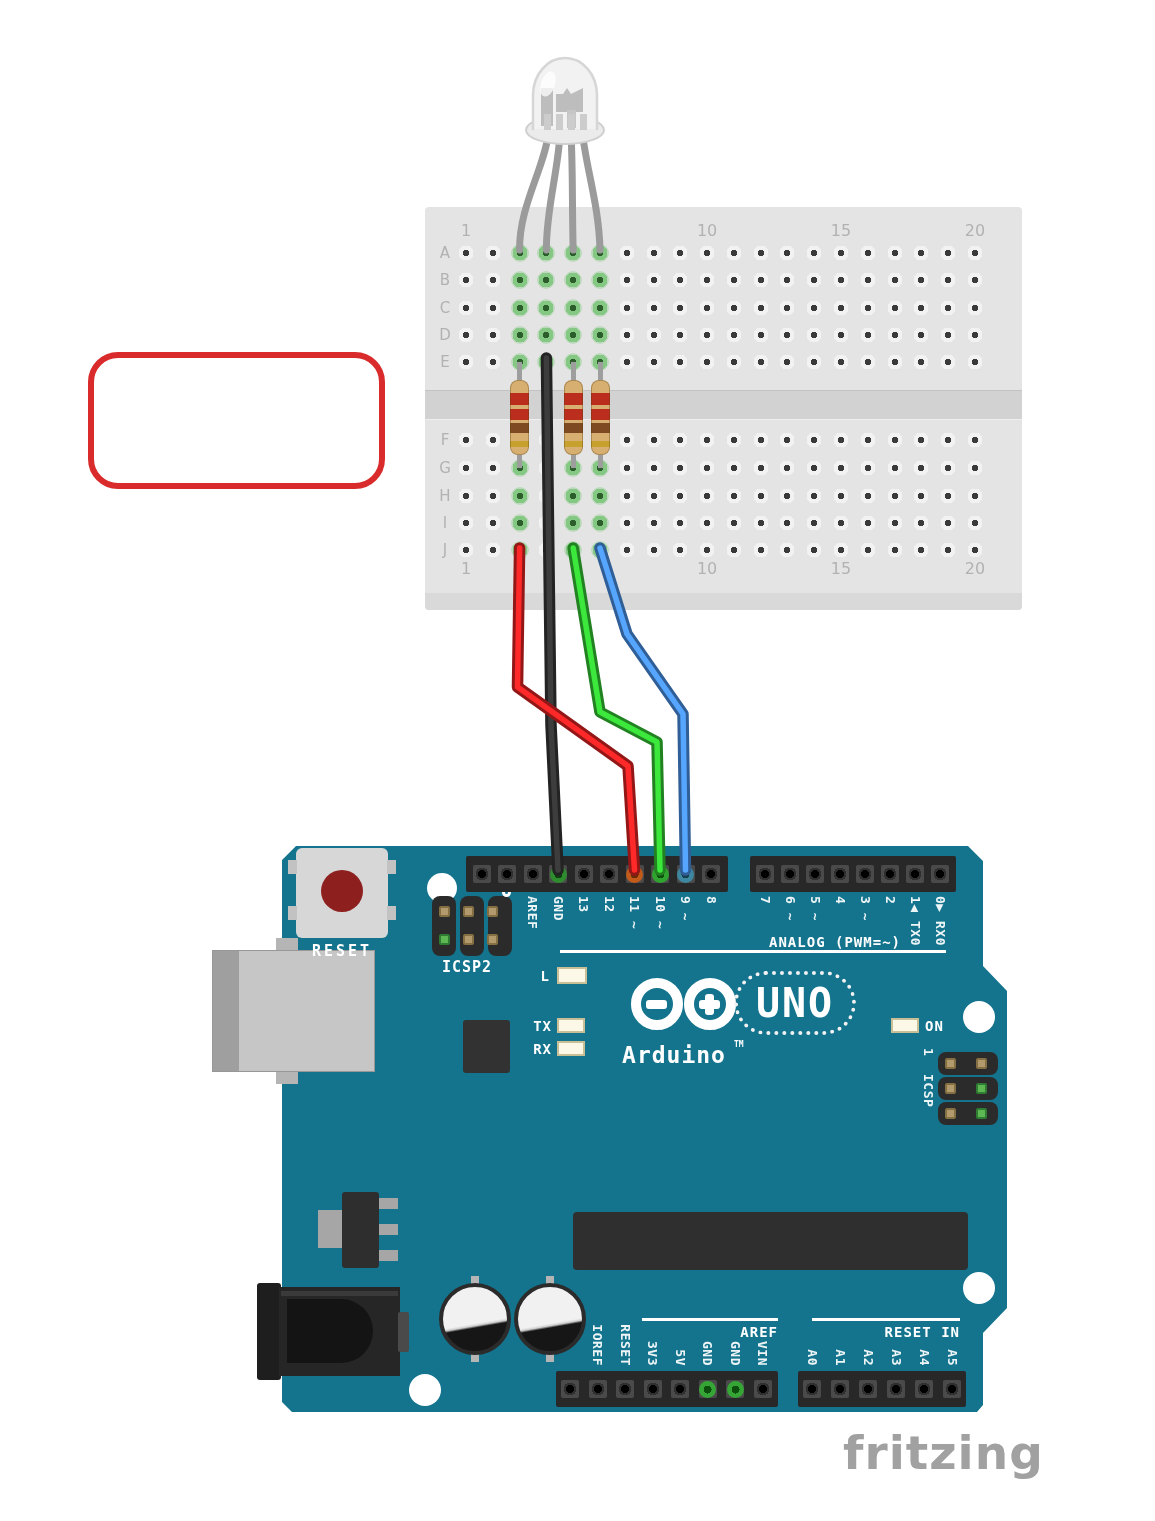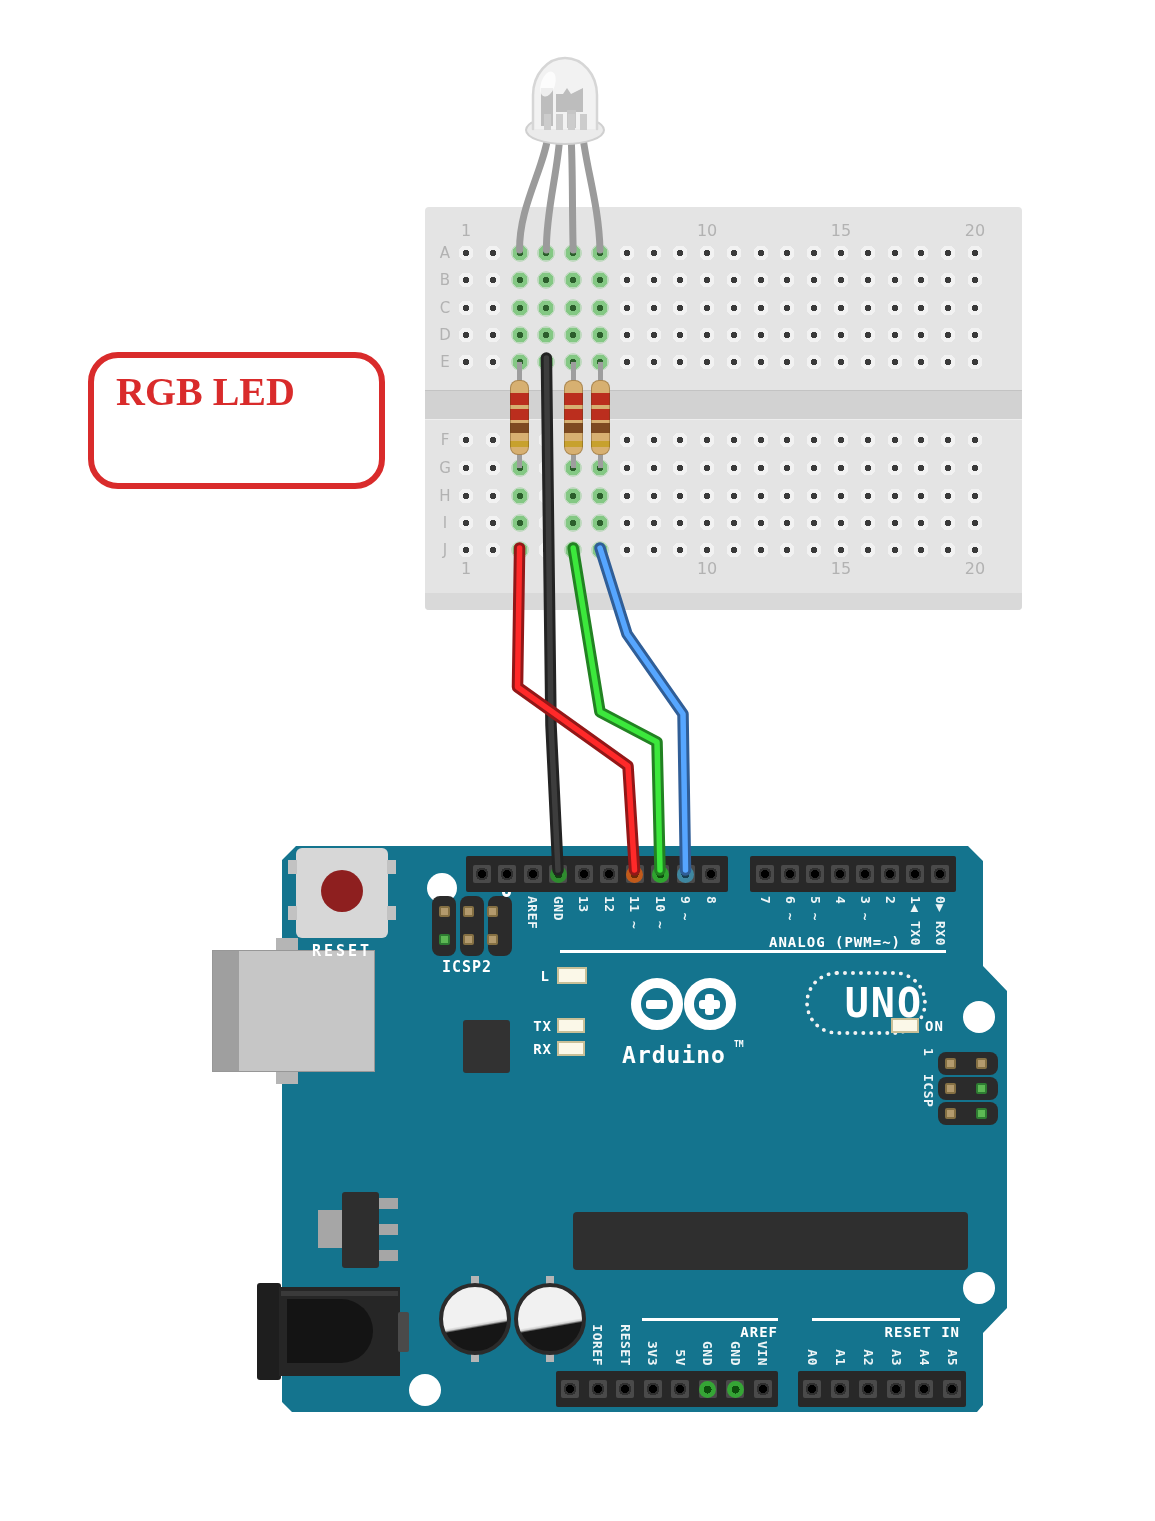--- a/index.html
+++ b/index.html
@@ -53,22 +53,22 @@
   #jack-inner{position:absolute;left:287px;top:1299px;width:86px;height:64px;background:#141414;border-radius:0 32px 32px 0;}
   #jack-top{position:absolute;left:281px;top:1291px;width:117px;height:5px;background:#3a3a3a;}
   #jack-nub{position:absolute;left:398px;top:1312px;width:11px;height:40px;background:#4a4a4a;border-radius:2px;}
 
   
   .logo-circle{position:absolute;width:52px;height:52px;border:10px solid #fff;border-radius:50%;box-sizing:border-box;}
   .logo-bar{position:absolute;background:#fff;border-radius:3px;}
   #brand{position:absolute;left:608px;top:1042px;width:132px;text-align:center;color:#fff;
          font:bold 23px "DejaVu Sans Mono","Liberation Mono",monospace;letter-spacing:1px;}
   #brand-tm{position:absolute;left:734px;top:1040px;color:#fff;font:bold 8px "DejaVu Sans Mono",monospace;}
-  #uno-box{position:absolute;left:805px;top:971px;width:122px;height:64px;border:4px dotted #f2f2f2;border-radius:32px;
-           box-sizing:border-box;text-align:right;color:#fff;font:bold 40px "DejaVu Sans Mono","Liberation Mono",monospace;
+  #uno-box{position:absolute;left:734px;top:971px;width:122px;height:64px;border:4px dotted #f2f2f2;border-radius:32px;
+           box-sizing:border-box;text-align:center;color:#fff;font:bold 40px "DejaVu Sans Mono","Liberation Mono",monospace;
            letter-spacing:2px;line-height:56px;}
   
   .res-lead{position:absolute;width:5px;background:#9e9e9e;z-index:30;}
   .res-body{position:absolute;width:19px;height:75px;border-radius:8px;z-index:31;border:1px solid rgba(90,60,20,.35);box-sizing:border-box;
      background:linear-gradient(to bottom,#d7b071 0 12px,#bb2e1e 12px 24px,#d7b071 24px 28px,#bb2e1e 28px 39px,#d7b071 39px 42px,#7e4a21 42px 52px,#d7b071 52px 60px,#c7a12e 60px 66px,#d7b071 66px 75px);}
 
   
   #annotation{position:absolute;left:88px;top:352px;width:297px;height:137px;border:6px solid #e02a2a;border-radius:30px;
      box-sizing:border-box;background:#fff;padding:10px 0 0 22px;color:#d42828;
      font-family:"Liberation Serif","DejaVu Serif",serif;font-weight:bold;font-size:40px;line-height:47px;}
@@ -300,21 +300,20 @@
       <div class="bb-num" style="left: 26px; top: 352px; width: 30px; height: 18px; position: absolute;">1</div>
       <div class="bb-num" style="left: 267.11px; top: 14px; width: 30px; height: 18px; position: absolute;">10</div>
       <div class="bb-num" style="left: 267.11px; top: 352px; width: 30px; height: 18px; position: absolute;">10</div>
       <div class="bb-num" style="left: 401.06px; top: 14px; width: 30px; height: 18px; position: absolute;">15</div>
       <div class="bb-num" style="left: 401.06px; top: 352px; width: 30px; height: 18px; position: absolute;">15</div>
       <div class="bb-num" style="left: 535.01px; top: 14px; width: 30px; height: 18px; position: absolute;">20</div>
       <div class="bb-num" style="left: 535.01px; top: 352px; width: 30px; height: 18px; position: absolute;">20</div>
     </div>
 
   <div id="annotation" style="border-color: rgb(217, 43, 43); color: rgb(217, 43, 43);">
-    <div>RGB LED</div>
   </div>
 
   <div id="board-shape" style="background: rgb(20, 116, 142);"></div>
   <div id="arduino-parts">
     <div class="mount-hole" style="left:427px;top:873px;width:30px;height:30px;"></div>
     <div class="mount-hole" style="left:963px;top:1001px;width:32px;height:32px;"></div>
     <div class="mount-hole" style="left:963px;top:1272px;width:32px;height:32px;"></div>
     <div class="mount-hole" style="left:409px;top:1374px;width:32px;height:32px;"></div>
 
     <div id="usb-port">
@@ -495,19 +494,20 @@
       <path id="w-black-i" d="M546.4,358 L551,725 L558,870" stroke-width="5.5" stroke="rgb(61,61,61)"></path>
       <path id="w-red-o" d="M519.6,548 L517.5,687 L628,766 L634.5,870" stroke-width="11.5" stroke="rgb(147,23,23)"></path>
       <path id="w-red-i" d="M519.6,548 L517.5,687 L628,766 L634.5,870" stroke-width="5.5" stroke="rgb(255,41,41)"></path>
       <path id="w-green-o" d="M573.2,548 L600,712 L657,742 L660,870" stroke-width="11.5" stroke="rgb(34,130,34)"></path>
       <path id="w-green-i" d="M573.2,548 L600,712 L657,742 L660,870" stroke-width="5.5" stroke="rgb(60,232,60)"></path>
       <path id="w-blue-o" d="M600,548 L627,634 L683,714 L685.5,870" stroke-width="11.5" stroke="rgb(48,94,151)"></path>
       <path id="w-blue-i" d="M600,548 L627,634 L683,714 L685.5,870" stroke-width="5.5" stroke="rgb(86,166,255)"></path>
     </g>
   </svg>
 
+  <div id="watermark">fritzing</div>
 <div class="res-lead" style="left: 517.1px; top: 362px; width: 5px; height: 106px; position: absolute;"></div>
     <div class="res-body" style="left: 510.1px; top: 380px; width: 19px; height: 75px; position: absolute;"></div>
     <div class="res-lead" style="left: 570.7px; top: 362px; width: 5px; height: 106px; position: absolute;"></div>
     <div class="res-body" style="left: 563.7px; top: 380px; width: 19px; height: 75px; position: absolute;"></div>
     <div class="res-lead" style="left: 597.5px; top: 362px; width: 5px; height: 106px; position: absolute;"></div>
     <div class="res-body" style="left: 590.5px; top: 380px; width: 19px; height: 75px; position: absolute;"></div>
   </div>
 
 </body></html>

